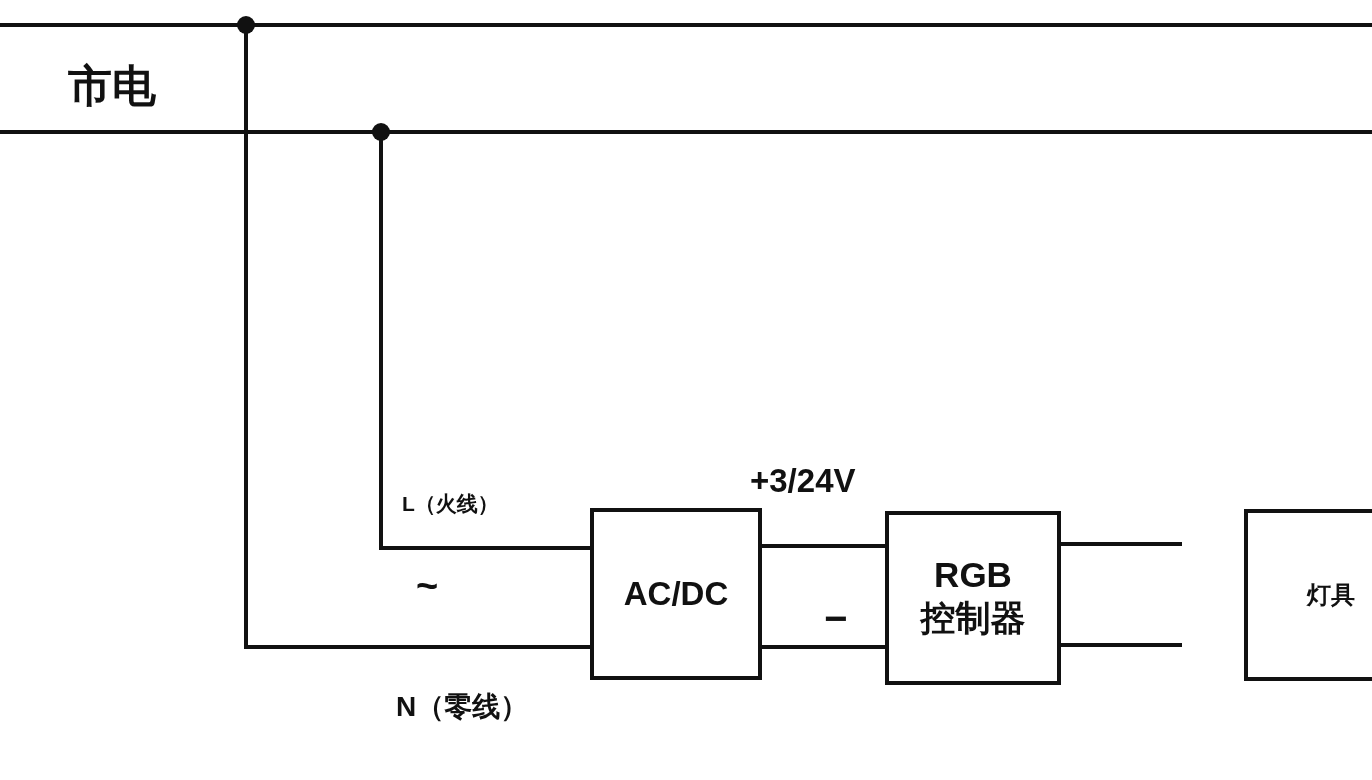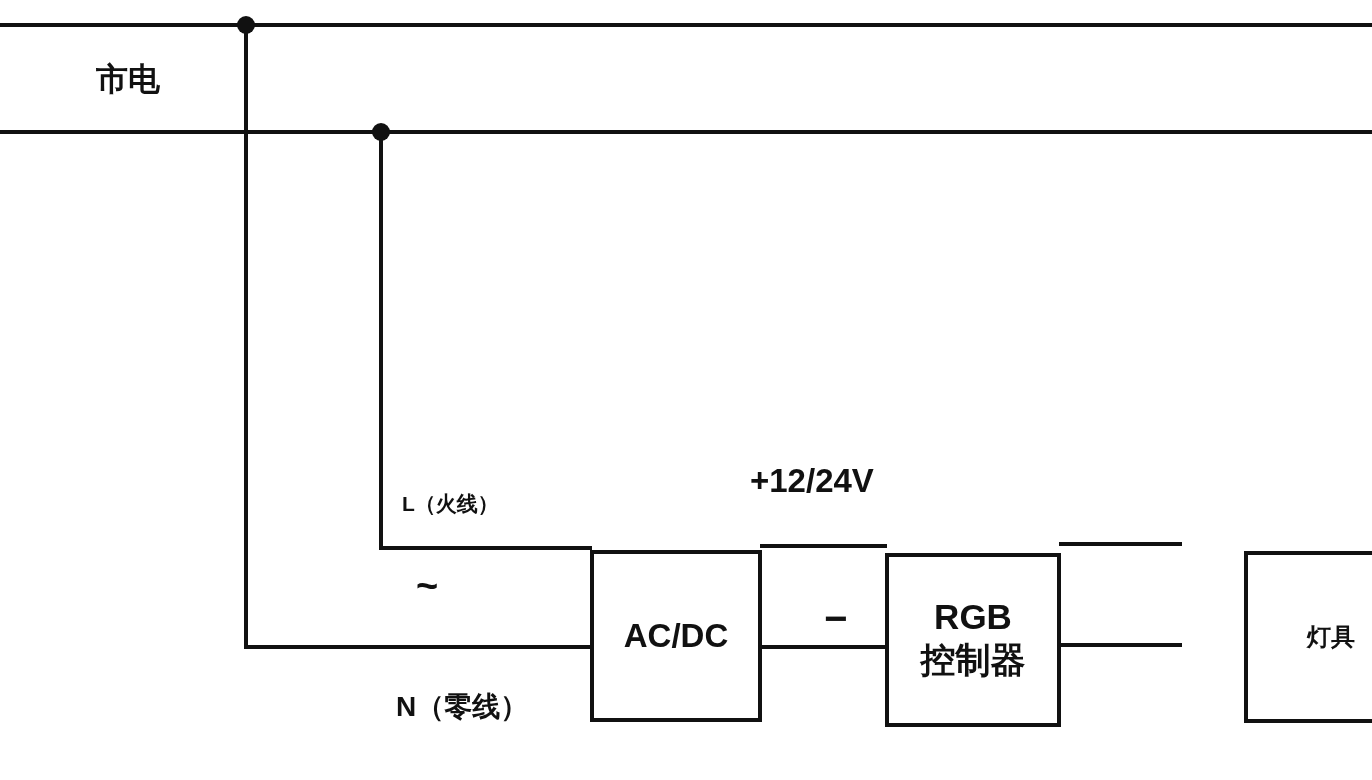--- a/index.html
+++ b/index.html
@@ -32,29 +32,28 @@
     position: absolute;
     border: 4px solid #111111;
     background: #ffffff;
     display: flex;
     flex-direction: column;
     align-items: center;
     justify-content: center;
     font-weight: bold;
     text-align: center;
     box-sizing: border-box;
-    margin-top: 42px;
   }
   .label {
     position: absolute;
     font-weight: bold;
     white-space: nowrap;
     line-height: 1.1;
   }
-  #label-mains    { left: 96px;  top: 62px;  font-size: 32px; }
+  #label-mains    { left: 68px;  top: 62px;  font-size: 44px; }
   #label-live     { left: 402px; top: 492px; font-size: 21px; }
   #label-tilde    { left: 416px; top: 566px; font-size: 38px; }
   #label-neutral  { left: 396px; top: 692px; font-size: 28px; }
   #label-voltage  { left: 750px; top: 463px; font-size: 33px; }
   #label-minus    { left: 824px; top: 596px; font-size: 40px; }
 
   #acdc-box { left: 590px; top: 508px; width: 172px; height: 172px; font-size: 33px; }
   #rgb-box  { left: 885px; top: 511px; width: 176px; height: 174px; font-size: 35px; }
   #lamp-box { left: 1244px; top: 509px; width: 174px; height: 172px; font-size: 24px; }
 </style>
@@ -76,21 +75,21 @@
 <div class="wire h" style="left:760px; top:544px; width:127px;"></div>
 <div class="wire h" style="left:760px; top:645px; width:127px;"></div>
 
 <div class="wire h" style="left:1059px; top:542px; width:123px;"></div>
 <div class="wire h" style="left:1059px; top:643px; width:123px;"></div>
 
 <div class="label" id="label-mains">市电</div>
 <div class="label" id="label-live">L（火线）</div>
 <div class="label" id="label-tilde">~</div>
 <div class="label" id="label-neutral">N（零线）</div>
-<div class="label" id="label-voltage">+12/24V</div>
+<div class="label" id="label-voltage">+3/24V</div>
 <div class="label" id="label-minus">−</div>
 
 <div class="box" id="acdc-box">
   <span>AC/DC</span>
 </div>
 
 <div class="box" id="rgb-box">
   <span>RGB</span>
   <span>控制器</span>
 </div>

